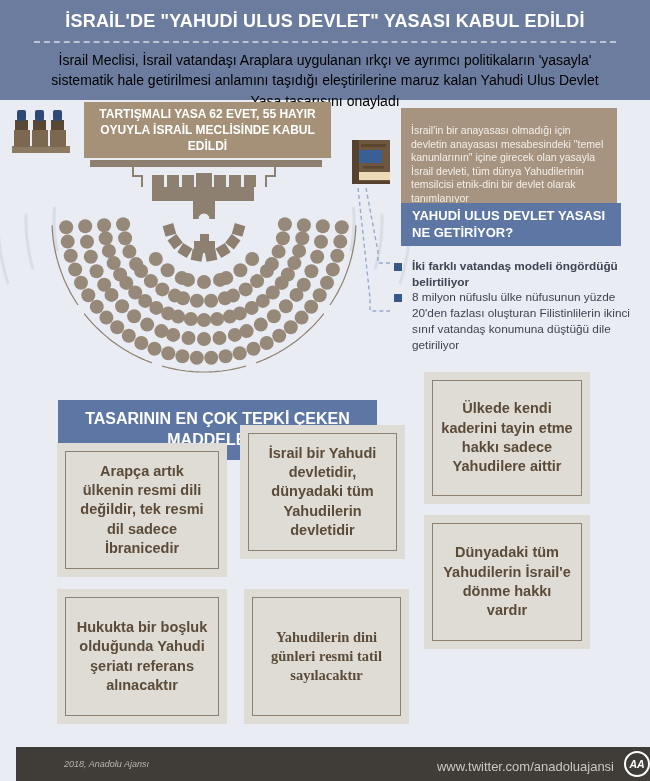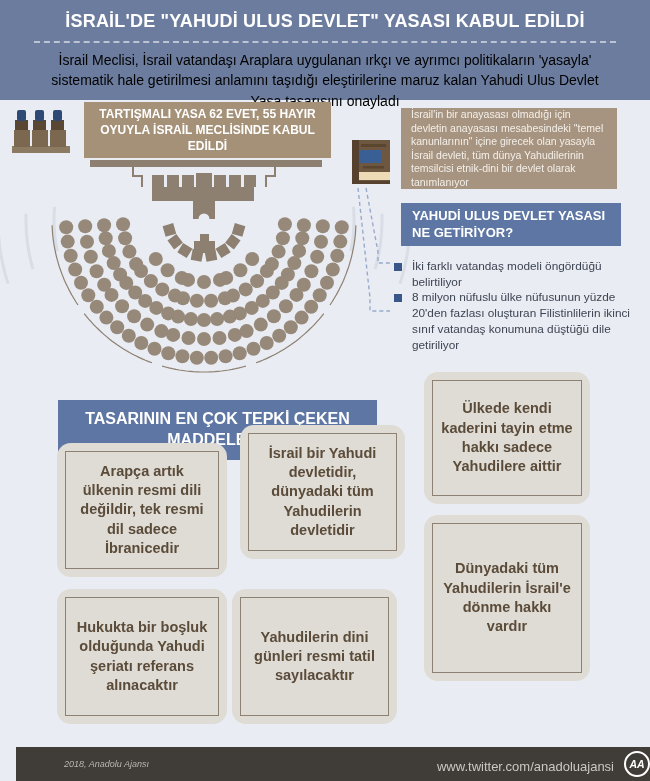--- a/index.html
+++ b/index.html
@@ -15,45 +15,45 @@
   
   .knesset-svg{position:absolute;left:0;top:100px;}
 
   
   .votebox{position:absolute;left:84px;top:102px;width:247px;height:56px;background:#a59178;
     display:flex;align-items:center;justify-content:center;text-align:center;
     color:#ffffff;font-weight:bold;font-size:12px;line-height:1.35;padding:0 8px;box-sizing:border-box;}
 
   
   .infobox{position:absolute;left:401px;top:108px;width:216px;min-height:74px;background:#a79480;
-    color:#f3efe9;font-size:10.5px;line-height:13.5px;padding:0 10px;box-sizing:border-box;}
+    color:#f3efe9;font-size:10.5px;line-height:13.5px;padding:16px 10px;box-sizing:border-box;}
   .qbox{position:absolute;left:401px;top:203px;width:220px;height:43px;background:#5d76a3;
     display:flex;align-items:center;color:#ffffff;font-weight:bold;font-size:13px;line-height:1.25;
     padding:0 11px;box-sizing:border-box;}
   .bullet{position:absolute;left:394px;width:236px;display:flex;}
   .bullet .sq{flex:0 0 8px;width:8px;height:8px;background:#3a5789;margin-top:4px;}
   .bullet p{margin:0 0 0 10px;font-size:11.8px;line-height:1.35;color:#3d4452;width:218px;}
-  .b1{top:259px;} .b2{top:290px;}
+  .b1{top:259px;font-weight:bold;} .b2{top:290px;}
 
   
   .headline{position:absolute;left:58px;top:372px;width:319px;height:60px;background:#5d76a3;
     display:flex;align-items:center;justify-content:center;text-align:center;
     color:#ffffff;font-weight:bold;font-size:16px;line-height:1.3;padding:0 8px;box-sizing:border-box;margin-top:28px;}
 
   
-  .card{position:absolute;background:#dfdcd6;padding:8px;box-sizing:border-box;border-radius:14px;}
+  .card{position:absolute;background:#dfdcd6;padding:8px;box-sizing:border-box;}
   .card .inner{width:100%;height:100%;border:1px solid #8d8173;display:flex;align-items:center;justify-content:center;
     text-align:center;padding:4px 8px;box-sizing:border-box;}
   .card p{margin:0;color:#5b4b39;font-weight:bold;font-size:14.5px;line-height:1.33;}
   .c1{left:57px; top:443px;width:170px;height:134px;}
   .c2{left:240px;top:425px;width:165px;height:134px;}
   .c3{left:57px; top:589px;width:170px;height:135px;}
-  .c4{left:232px;top:589px;width:165px;height:135px;}
+  .c4{left:244px;top:589px;width:165px;height:135px;font-family:Liberation Serif, serif;}
   .c5{left:424px;top:372px;width:166px;height:132px;}
-  .c6{left:424px;top:515px;width:166px;height:166px;}
+  .c6{left:424px;top:515px;width:166px;height:134px;}
   .c7{left:424px;top:658px;width:166px;height:66px;}
 
   
   .footer{position:absolute;left:16px;top:747px;width:650px;height:34px;background:#403d39;}
   .credit{position:absolute;left:48px;top:12px;font-size:9px;font-style:italic;color:#b9b6b2;}
   .twitter{position:absolute;right:52px;top:12px;font-size:13px;color:#cbc8c4;}
   .aalogo{position:absolute;right:16px;top:4px;width:22px;height:22px;border:2px solid #ffffff;border-radius:50%;
     color:#ffffff;font-weight:bold;font-style:italic;font-size:10.5px;display:flex;align-items:center;justify-content:center;}
 </style>
 </head>

